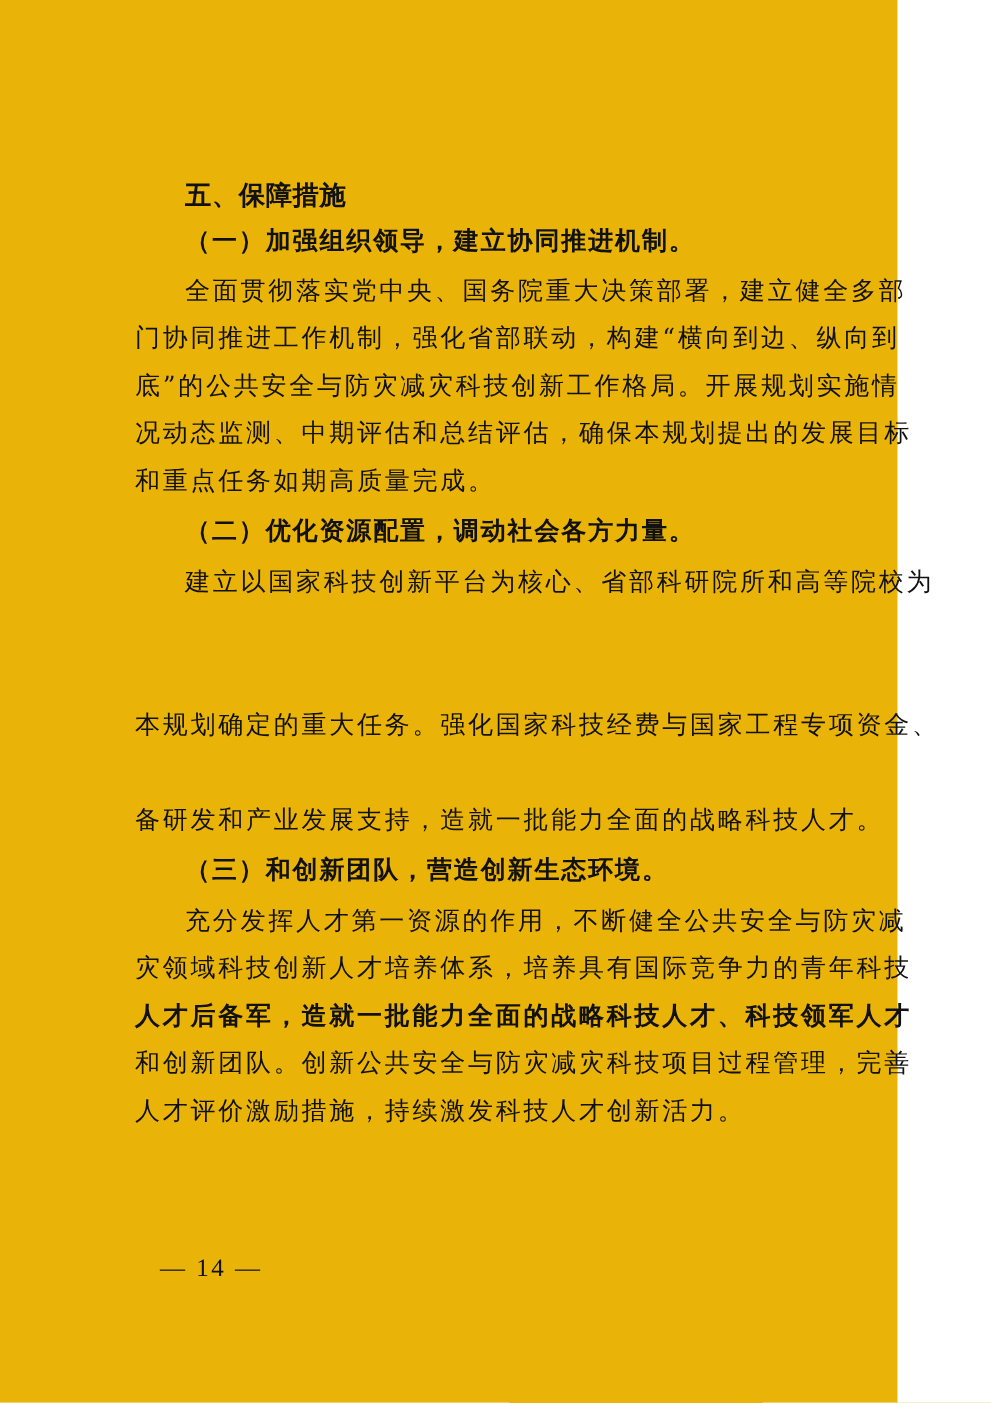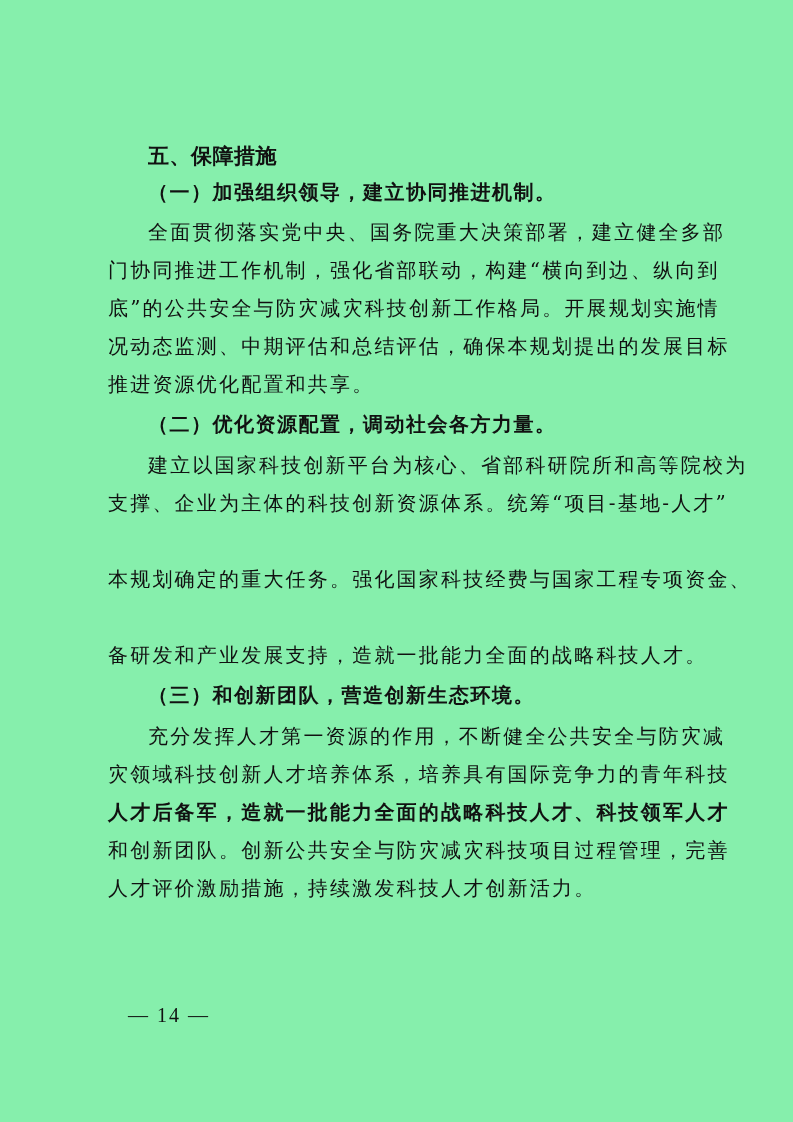--- a/index.html
+++ b/index.html
@@ -1,41 +1,40 @@
 <!DOCTYPE html>
 <html><head>
 <meta charset="utf-8">
 <style>
   html, body { margin: 0; padding: 0; background: #ffffff; }
   body { width: 793px; height: 1122px; position: relative; overflow: hidden;
          font-family: "DejaVu Serif", "Liberation Serif", serif; color: #111; }
-  .page { position: absolute; left: 0; top: 0; width: 793px; height: 1122px; background: #86efac; }
+  .page { position: absolute; left: 0; top: 0; width: 718px; height: 1122px; background: #eab308; }
   .line { position: absolute; left: 108px; width: 580px; font-size: 20px; line-height: 1; white-space: nowrap; letter-spacing: 2.2px; }
   .heading { font-family: "DejaVu Sans", "Liberation Sans", sans-serif; font-weight: bold; font-size: 21px; letter-spacing: 0.5px; }
   .sub { font-family: "DejaVu Serif", serif; font-weight: bold; letter-spacing: 1.5px; }
   .indent { left: 148px; }
   .just { text-align: justify; text-align-last: justify; }
   .pageno { position: absolute; left: 128px; top: 1004px; font-family: "Liberation Serif", serif; font-size: 20px; letter-spacing: 2px; }
 </style>
 </head>
 <body>
 
 <div class="page">
   <div class="line heading" style="left:148px; top:146px;">五、保障措施</div>
 
   <div class="line sub indent" style="top:182px;">（一）加强组织领导，建立协同推进机制。</div>
   <div class="line indent just" style="top:222px; width:540px;">全面贯彻落实党中央、国务院重大决策部署，建立健全多部</div>
   <div class="line just" style="top:260px;">门协同推进工作机制，强化省部联动，构建“横向到边、纵向到</div>
   <div class="line just" style="top:298px;">底”的公共安全与防灾减灾科技创新工作格局。开展规划实施情</div>
   <div class="line just" style="top:336px;">况动态监测、中期评估和总结评估，确保本规划提出的发展目标</div>
-  <div class="line" style="top:374px;">推进资源优化配置和共享。</div>
+  <div class="line" style="top:374px;">和重点任务如期高质量完成。</div>
 
   <div class="line sub indent" style="top:414px;">（二）优化资源配置，调动社会各方力量。</div>
   <div class="line indent just" style="top:455px; width:540px;">建立以国家科技创新平台为核心、省部科研院所和高等院校为</div>
-  <div class="line just" style="top:493px;">支撑、企业为主体的科技创新资源体系。统筹“项目-基地-人才”</div>
   <div class="line just" style="top:569px;">本规划确定的重大任务。强化国家科技经费与国家工程专项资金、</div>
   <div class="line" style="top:645px;">备研发和产业发展支持，造就一批能力全面的战略科技人才。</div>
 
   <div class="line sub indent" style="top:685px;">（三）和创新团队，营造创新生态环境。</div>
   <div class="line indent just" style="top:726px; width:540px;">充分发挥人才第一资源的作用，不断健全公共安全与防灾减</div>
   <div class="line just" style="top:764px;">灾领域科技创新人才培养体系，培养具有国际竞争力的青年科技</div>
   <div class="line just" style="top:802px;font-weight:bold;">人才后备军，造就一批能力全面的战略科技人才、科技领军人才</div>
   <div class="line just" style="top:840px;">和创新团队。创新公共安全与防灾减灾科技项目过程管理，完善</div>
   <div class="line" style="top:878px;">人才评价激励措施，持续激发科技人才创新活力。</div>
 

